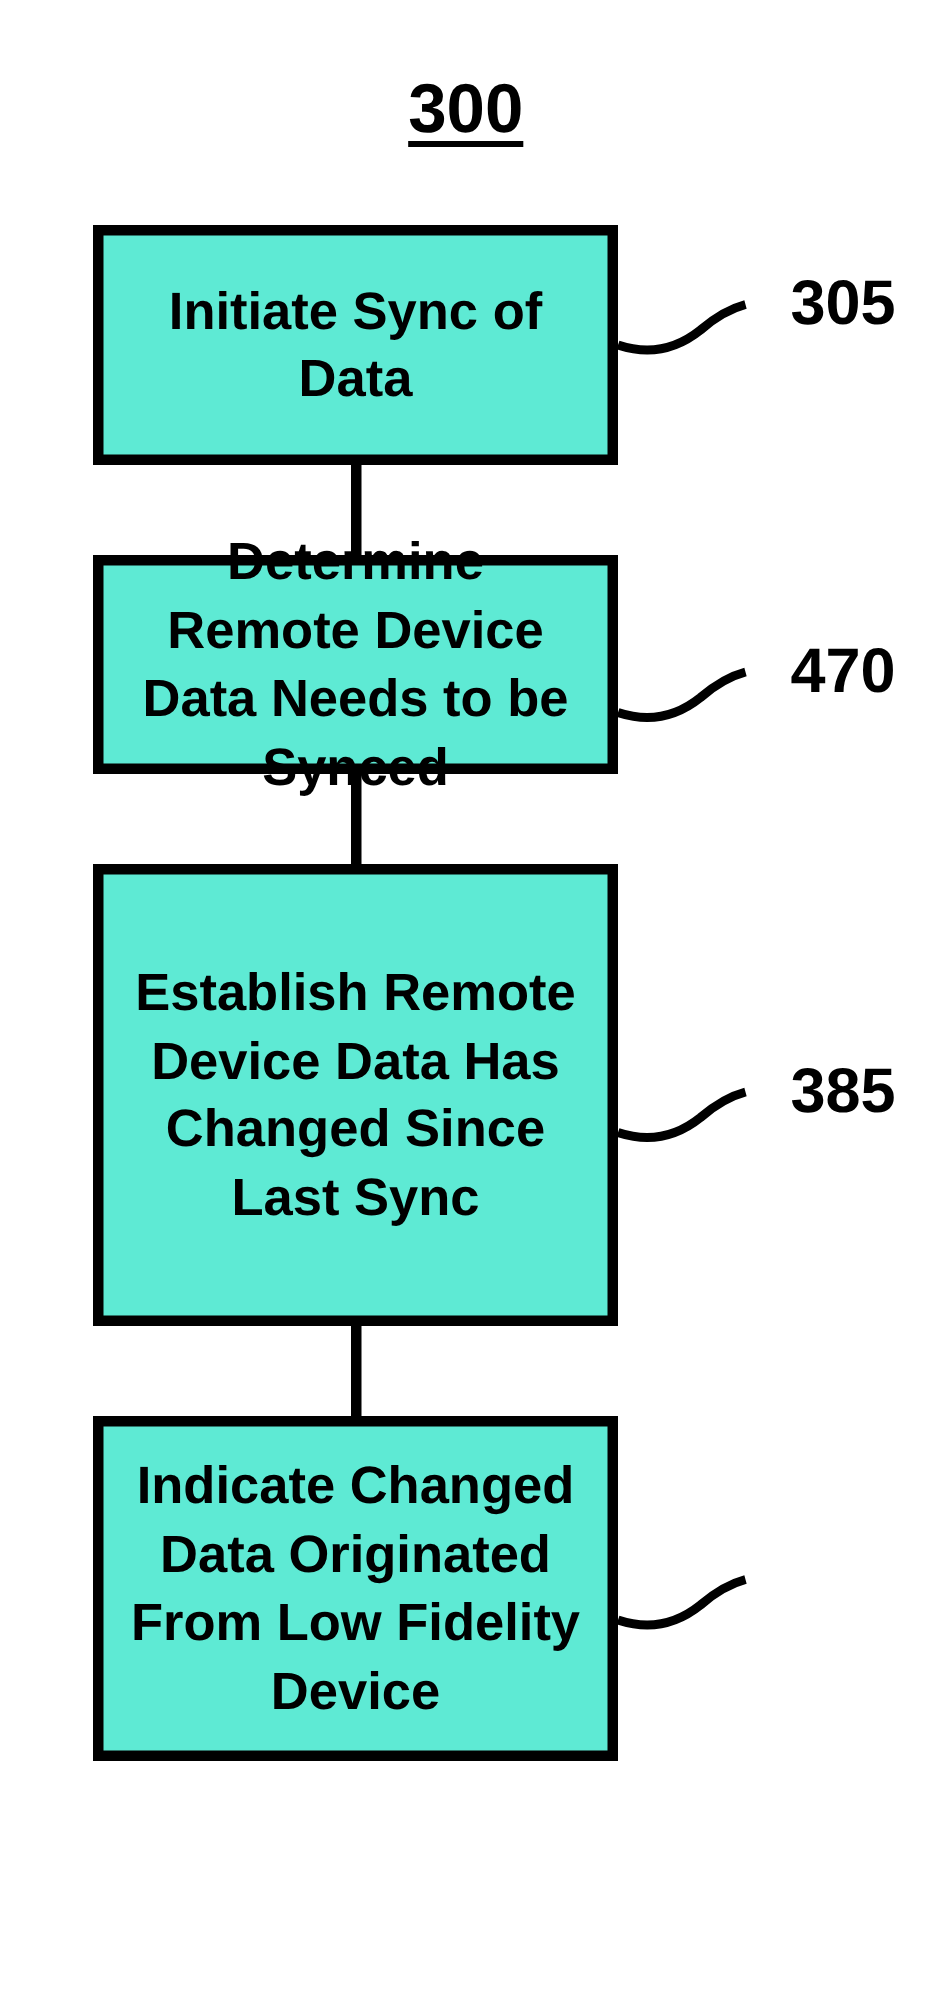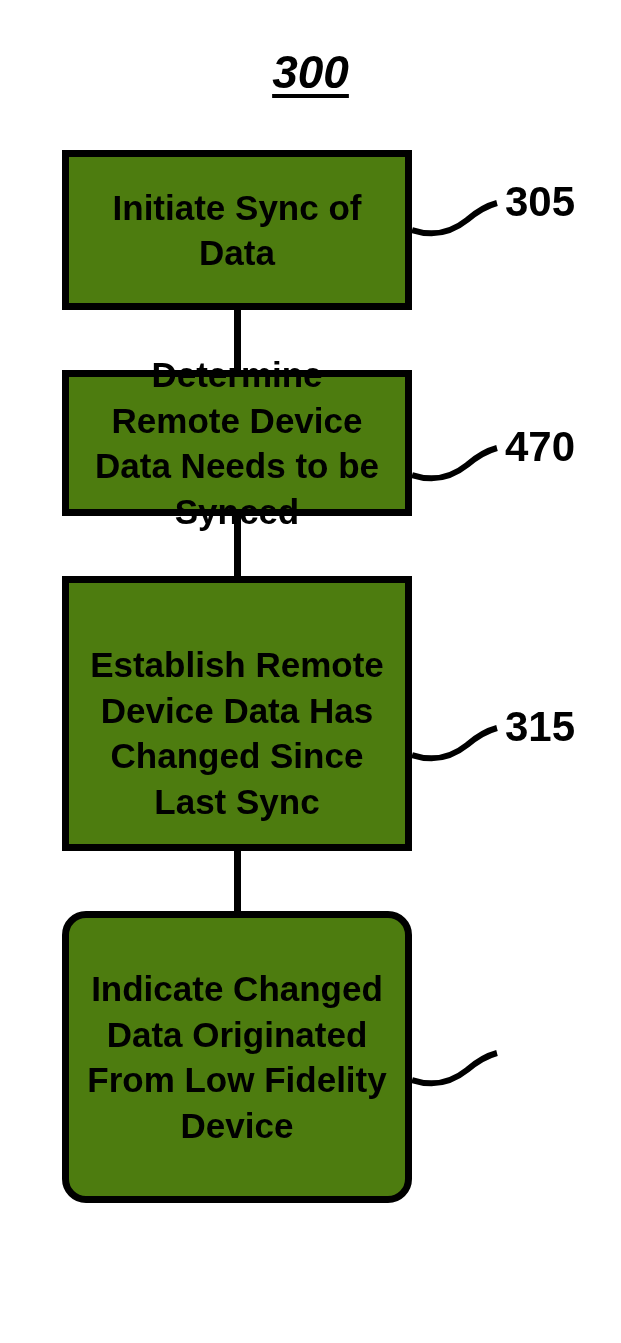--- a/index.html
+++ b/index.html
@@ -22,66 +22,64 @@
     .figure-number {
       position: absolute;
       top: 45px;
       left: 50%;
       transform: translateX(-50%);
       font-size: 46px;
       font-weight: bold;
       text-decoration: underline;
       text-underline-offset: 6px;
       text-decoration-thickness: 4px;
-      font-style: italic;
     }
     .flowchart {
       position: absolute;
       top: 150px;
       left: 62px;
       width: 350px;
     }
     .box {
       border: 7px solid #000;
-      background: #4d7c0f;
+      background: #5eead4;
       display: flex;
       align-items: center;
       justify-content: center;
       text-align: center;
       padding: 20px 15px;
       font-size: 35px;
       font-weight: bold;
       line-height: 1.3;
       width: 350px;
       position: relative;
     }
     .box-1 {
       height: 160px;
     }
     .box-2 {
       height: 146px;
     }
     .box-3 {
-      height: 275px;
-      align-items: flex-end;
+      height: 308px;
     }
     .box-4 {
-      height: 292px;
-      border-radius: 24px;
+      height: 230px;
     }
     .connector {
       width: 7px;
       height: 60px;
       background: #000;
       margin: 0 auto;
     }
     .label {
       position: absolute;
       font-size: 42px;
       font-weight: bold;
+      margin-left: 22px;
     }
     .curve {
       position: absolute;
       pointer-events: none;
     }
   </style>
 </head>
 <body>
 
 <div class="container">
@@ -111,18 +109,18 @@
   <div class="label" style="left:505px; top:178px;">305</div>
 
   <svg class="curve" style="left:412px; top:440px;" width="90" height="60">
     <path d="M 0 35 Q 30 45 55 25 Q 70 12 85 8" stroke="#000" stroke-width="6" fill="none"></path>
   </svg>
   <div class="label" style="left:505px; top:423px;">470</div>
 
   <svg class="curve" style="left:412px; top:720px;" width="90" height="60">
     <path d="M 0 35 Q 30 45 55 25 Q 70 12 85 8" stroke="#000" stroke-width="6" fill="none"></path>
   </svg>
-  <div class="label" style="left:505px; top:703px;">315</div>
+  <div class="label" style="left:505px; top:703px;">385</div>
 
   <svg class="curve" style="left:412px; top:1045px;" width="90" height="60">
     <path d="M 0 35 Q 30 45 55 25 Q 70 12 85 8" stroke="#000" stroke-width="6" fill="none"></path>
   </svg>
 </div>
 
 </body></html>

